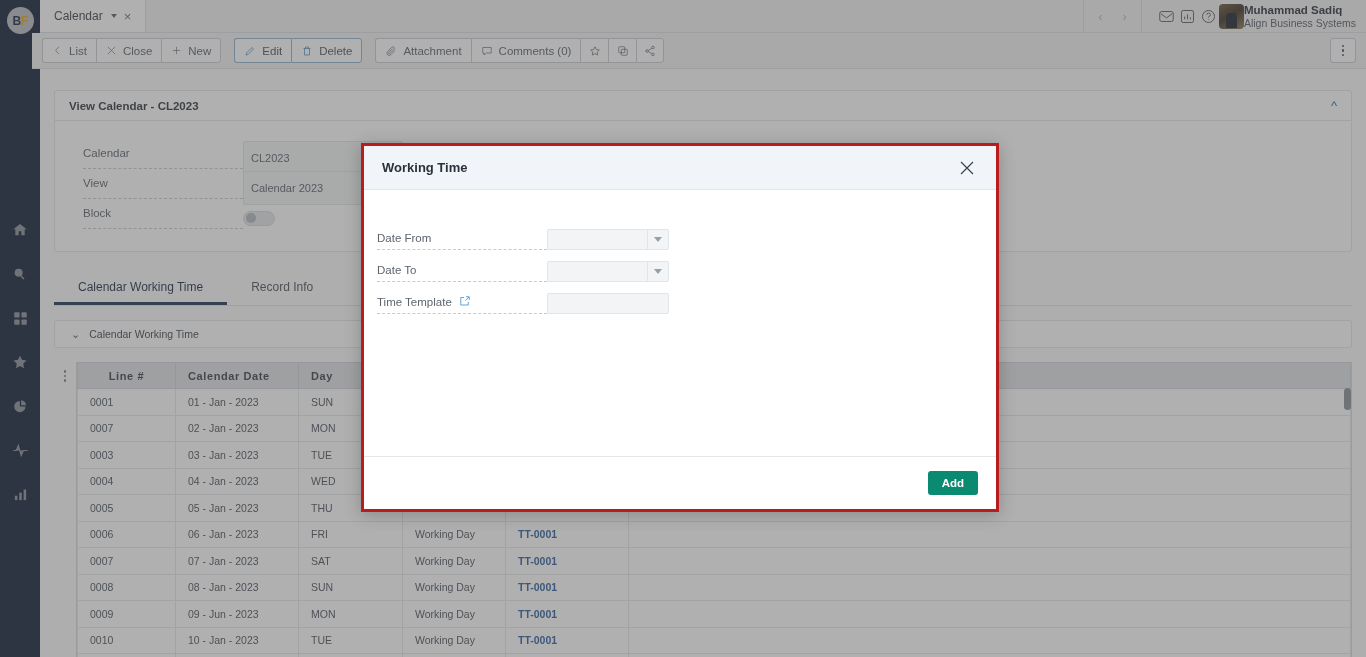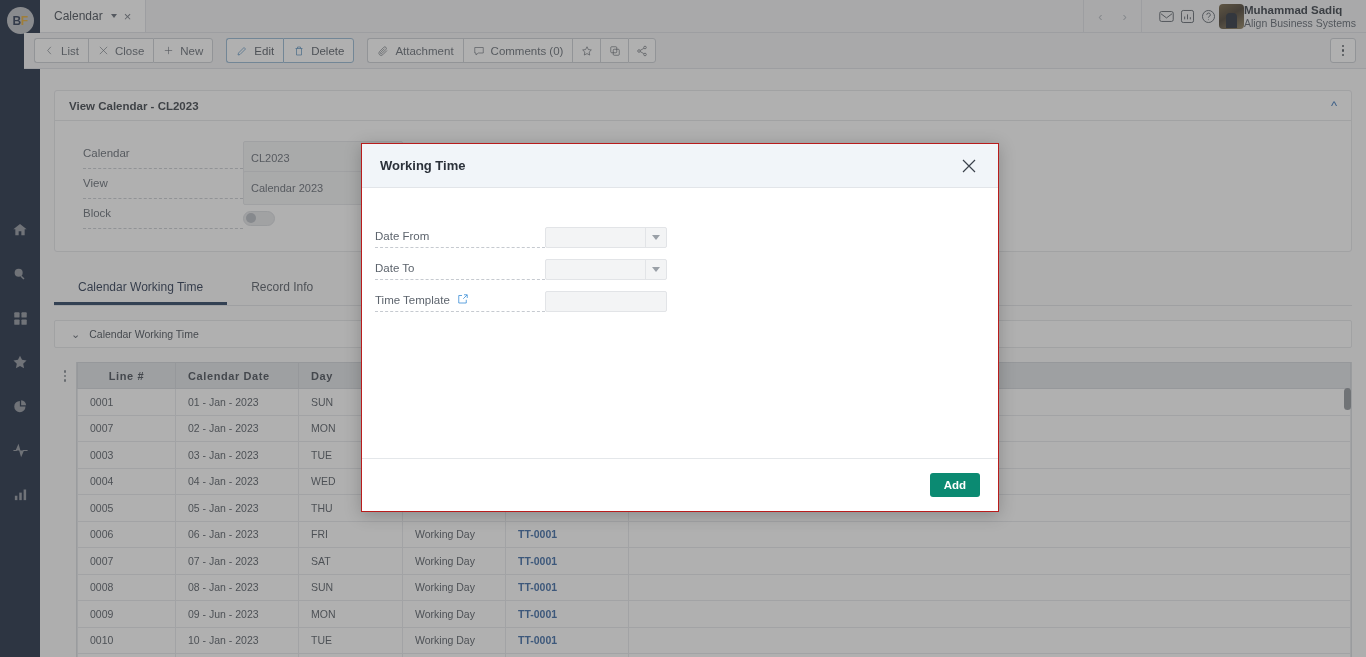--- a/index.html
+++ b/index.html
@@ -66,21 +66,21 @@
   .avatar::after{
     content:""; position:absolute; left:7px; top:9px; width:11px; height:15px;
     background:#1c2330; border-radius:4px 4px 0 0;
   }
   .userblock { line-height: 1.22; }
   .user-name { font-size: 11.5px; font-weight: bold; color: #2b313a; }
   .user-org { font-size: 10.5px; color: #555c66; }
 
   
   .toolbar {
-    position: absolute; left: 24px; top: 33px; right: 0; height: 36px;
+    position: absolute; left: 32px; top: 33px; right: 0; height: 36px;
     background: #f2f3f5; border-bottom: 1px solid #dcdfe3;
     display: flex; align-items: center; padding: 0 10px;
   }
   .btn-group { display: flex; align-items: center; }
   .tb-btn {
     height: 25px; display: flex; align-items: center; gap: 6px;
     padding: 0 9px; font-size: 11.5px; color: #5d646d;
     border: 1px solid #c8ccd2; background: #ffffff;
     border-right-width: 0;
   }
@@ -177,21 +177,21 @@
     position: absolute; right: 1px; top: 26px; width: 7px; height: 250px;
   }
   .vscroll i {
     display:block; width: 7px; height: 22px; border-radius: 4px; background: #8b9096;
   }
 
   
   .modal {
     position: absolute; left: 361px; top: 143px; width: 638px; height: 369px;
     background: #ffffff; z-index: 100;
-    border: 1px solid #b91c1c;
+    border: 3px solid #b91c1c;
     box-shadow: 0 3px 16px rgba(0,0,0,0.22);
     display: flex; flex-direction: column;
   }
   .modal-head {
     height: 44px; background: #f1f5f9; border-bottom: 1px solid #e2e5e9;
     display: flex; align-items: center; justify-content: space-between; padding: 0 18px;
   }
   .modal-title { font-size: 13px; font-weight: bold; color: #2b313a; }
   .modal-close { width: 22px; height: 22px; display:flex; align-items:center; justify-content:center; }
   .modal-close svg { stroke: #3b424c; stroke-width: 1.6; }

